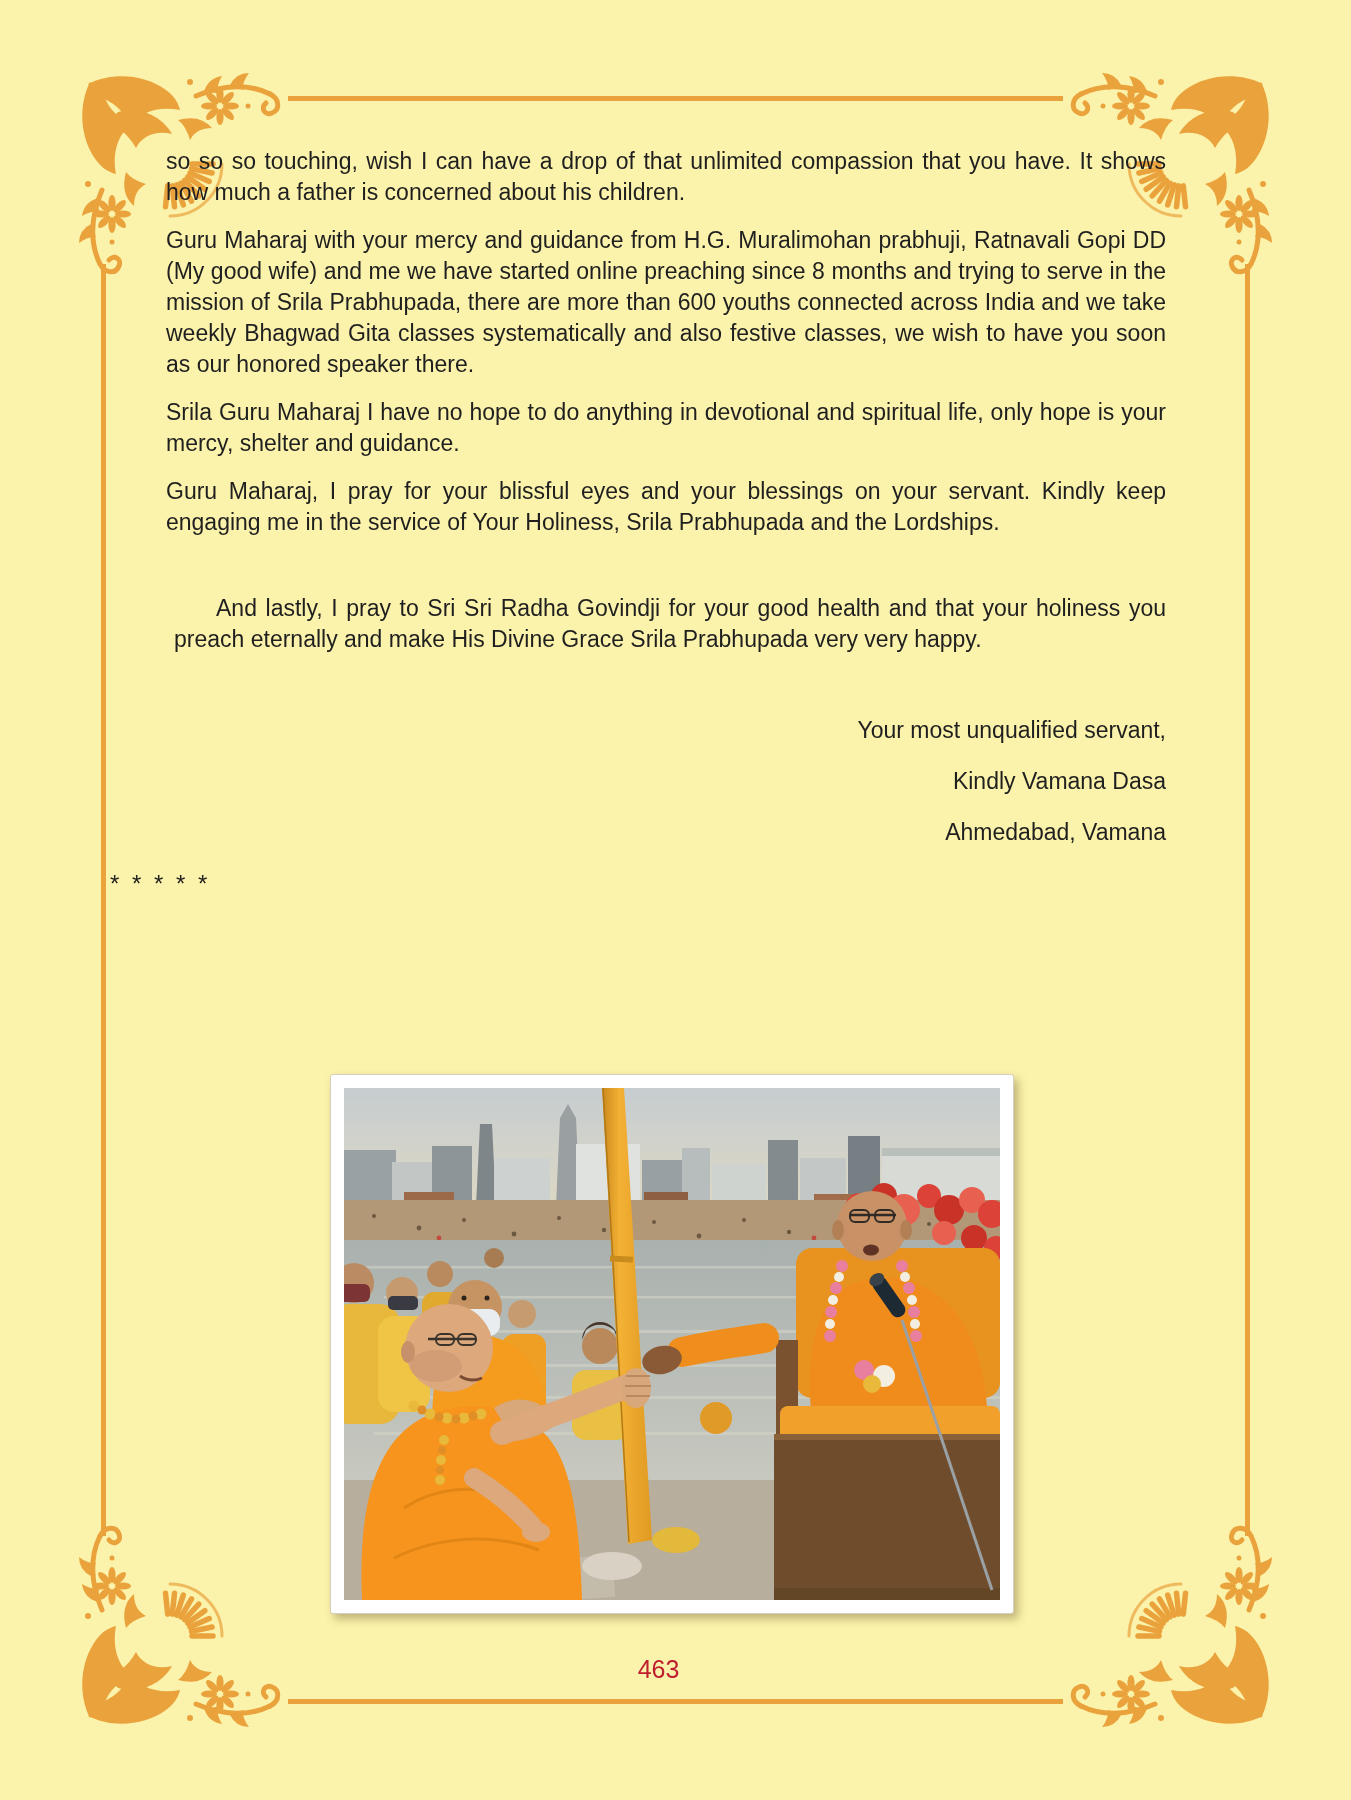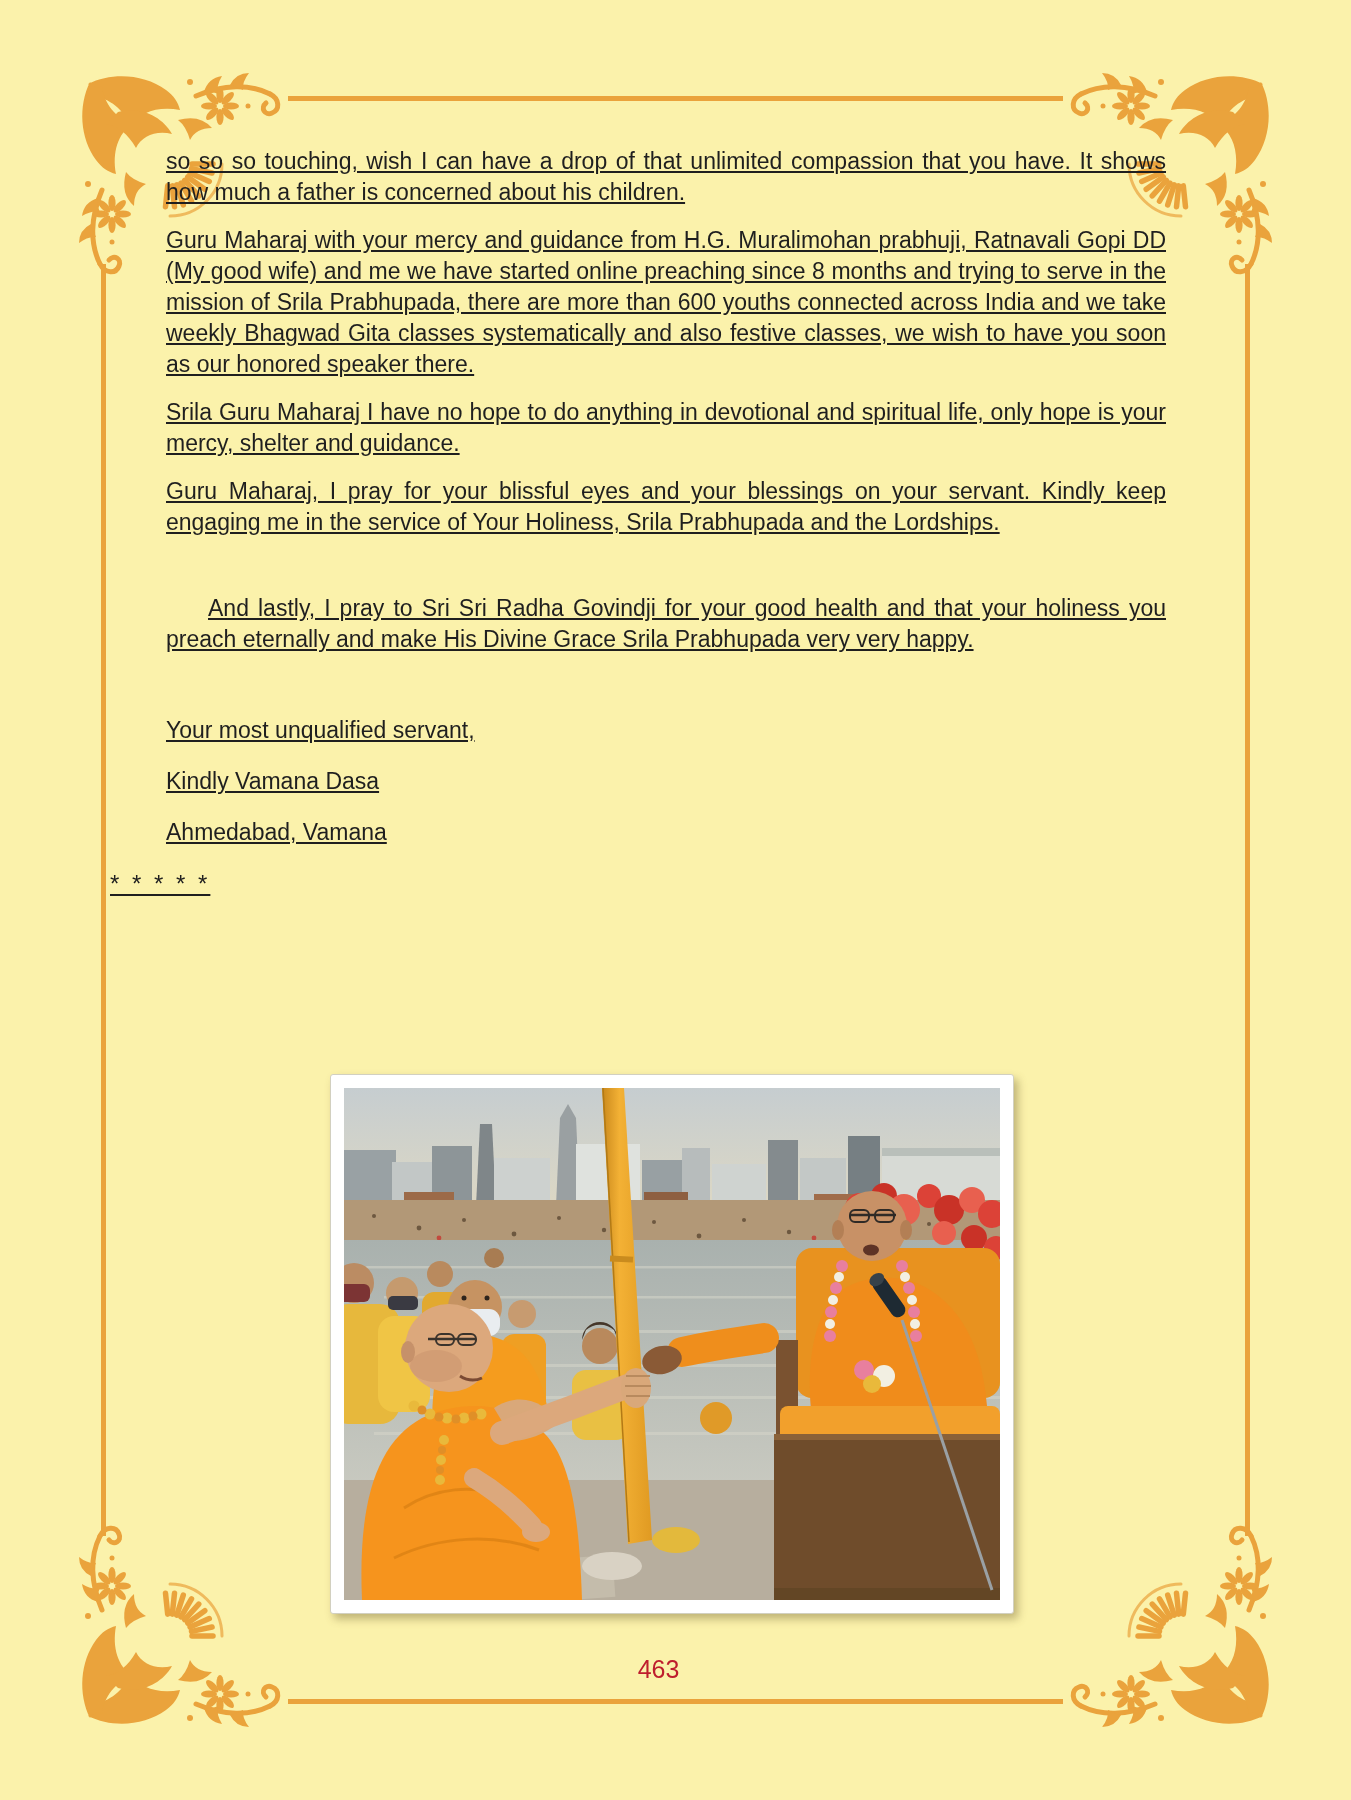--- a/index.html
+++ b/index.html
@@ -14,24 +14,24 @@
   #rule-bottom{left:288px;top:1699px;width:775px;height:5px;}
   #rule-left{left:101px;top:264px;width:5px;height:1272px;}
   #rule-right{left:1245px;top:264px;width:5px;height:1272px;}
   .orn{position:absolute;width:207px;height:207px;}
   #orn-tl{left:78px;top:72px;}
   #orn-tr{left:1066px;top:72px;transform:scaleX(-1);}
   #orn-bl{left:78px;top:1521px;transform:scaleY(-1);}
   #orn-br{left:1066px;top:1521px;transform:scale(-1,-1);}
   
   .letter{position:absolute;left:166px;top:146px;width:1000px;font-size:23px;line-height:31px;}
-  .letter p{margin:0 0 17px;text-align:justify;text-decoration:underline;}
-  .letter p.indent{text-indent:42px;margin-top:55px;}
+  .letter p{margin:0 0 17px;text-align:justify;}
+  .letter p.indent{text-indent:42px;margin-top:55px;margin-left:8px;}
   .closing{margin-top:60px;}
-  .closing p{text-align:left;margin:0 0 20px;}
+  .closing p{text-align:right;margin:0 0 20px;}
   .stars{text-align:center;font-size:24px;letter-spacing:3px;margin:0;transform:translateX(-56px);}
   
   .photo-frame{
     position:absolute;left:330px;top:1074px;background:#ffffff;
     border:1px solid #d2d0c0;border-radius:3px;padding:13px;
     box-shadow:4px 5px 9px rgba(120,105,55,.45);
   }
   .photo-frame svg{display:block;}
   
   .page-number{

